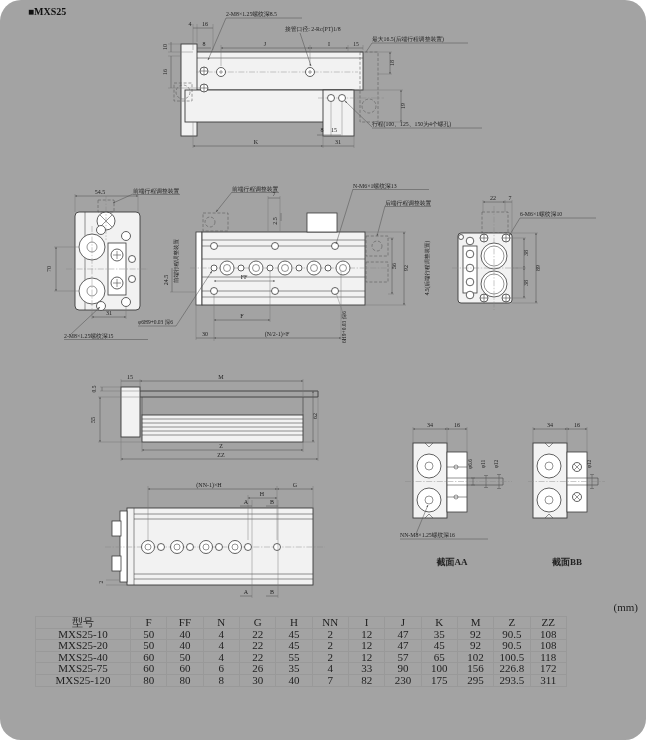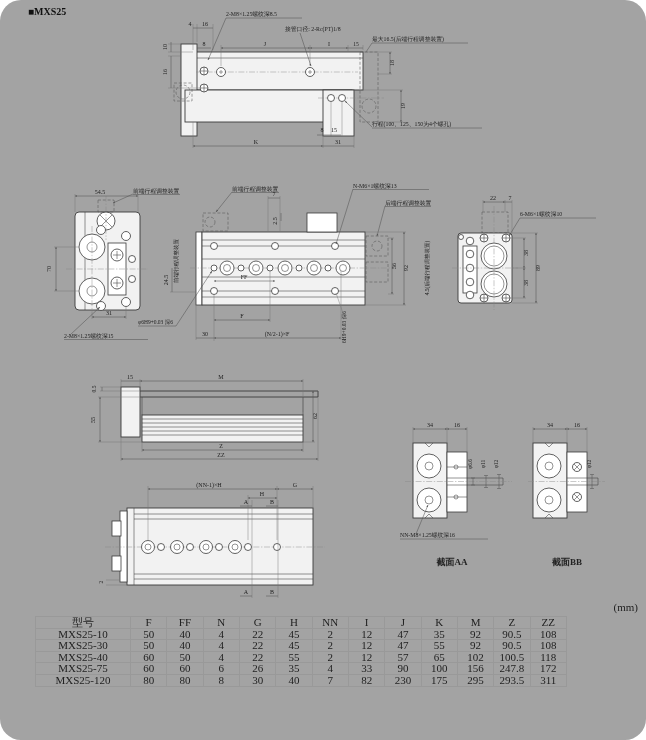--- a/index.html
+++ b/index.html
@@ -521,30 +521,30 @@
             <td>45</td>
             <td>2</td>
             <td>12</td>
             <td>47</td>
             <td>35</td>
             <td>92</td>
             <td>90.5</td>
             <td>108</td>
           </tr>
           <tr>
-            <td>MXS25-30</td>
+            <td>MXS25-20</td>
             <td>50</td>
             <td>40</td>
             <td>4</td>
             <td>22</td>
             <td>45</td>
             <td>2</td>
             <td>12</td>
             <td>47</td>
-            <td>55</td>
+            <td>45</td>
             <td>92</td>
             <td>90.5</td>
             <td>108</td>
           </tr>
           <tr>
             <td>MXS25-40</td>
             <td>60</td>
             <td>50</td>
             <td>4</td>
             <td>22</td>
@@ -562,21 +562,21 @@
             <td>60</td>
             <td>60</td>
             <td>6</td>
             <td>26</td>
             <td>35</td>
             <td>4</td>
             <td>33</td>
             <td>90</td>
             <td>100</td>
             <td>156</td>
-            <td>247.8</td>
+            <td>226.8</td>
             <td>172</td>
           </tr>
           <tr>
             <td>MXS25-120</td>
             <td>80</td>
             <td>80</td>
             <td>8</td>
             <td>30</td>
             <td>40</td>
             <td>7</td>

